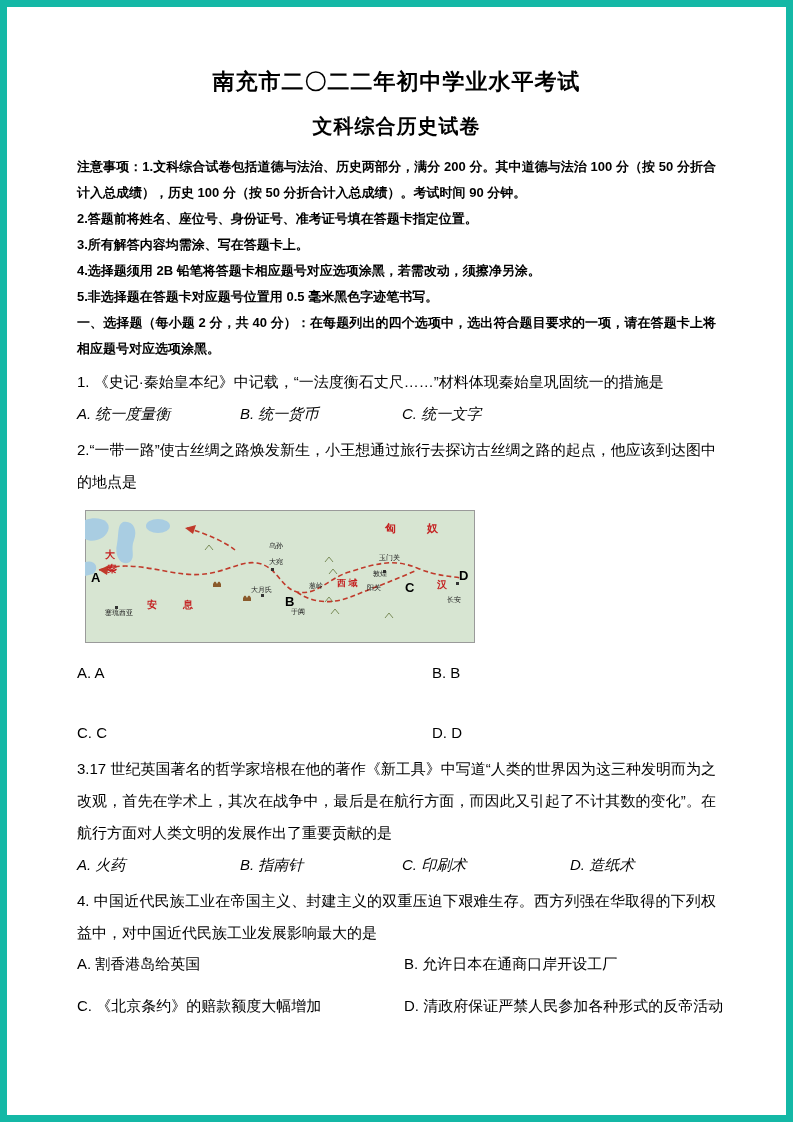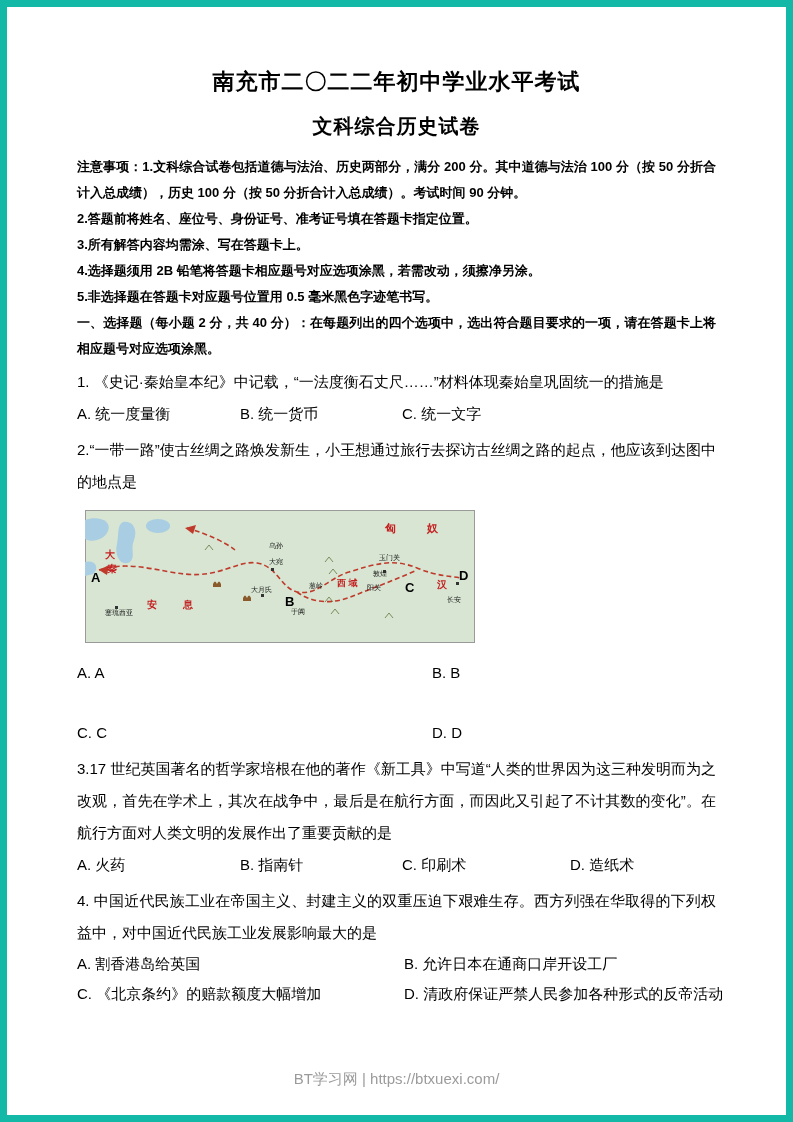--- a/index.html
+++ b/index.html
@@ -45,21 +45,21 @@
     margin: 0;
     font-size: 15px;
     line-height: 32px;
     text-align: justify;
   }
   .opts {
     display: grid;
     font-size: 15px;
     line-height: 32px;
   }
-  .cols4 { grid-template-columns: 163px 162px 168px 1fr; }
+  .cols4 { grid-template-columns: 163px 162px 168px 1fr; font-style: italic; }
   .cols2 { grid-template-columns: 327px 1fr; }
   .opt { white-space: nowrap; }
   .mapwrap { margin: 12px 0 14px 8px; width: 390px; height: 133px; }
   .route {
     fill: none;
     stroke: #c03a2b;
     stroke-width: 1.6;
     stroke-dasharray: 5 3;
   }
   .red-label {
@@ -192,23 +192,22 @@
     <div class="opts cols4">
       <span class="opt">A. 火药</span>
       <span class="opt">B. 指南针</span>
       <span class="opt">C. 印刷术</span>
       <span class="opt">D. 造纸术</span>
     </div>
   </section>
 
   <section class="question">
     <p class="qtext">4. 中国近代民族工业在帝国主义、封建主义的双重压迫下艰难生存。西方列强在华取得的下列权益中，对中国近代民族工业发展影响最大的是</p>
-    <div class="opts cols2" style="row-gap:0;line-height:30px;">
+    <div class="opts cols2" style="row-gap:12px;line-height:30px;">
       <span class="opt">A. 割香港岛给英国</span>
       <span class="opt">B. 允许日本在通商口岸开设工厂</span>
       <span class="opt">C. 《北京条约》的赔款额度大幅增加</span>
       <span class="opt">D. 清政府保证严禁人民参加各种形式的反帝活动</span>
     </div>
   </section>
 
 
-  <div class="footer">BT学习网 | https://btxuexi.com/</div>
 </div>
 
 </body></html>

